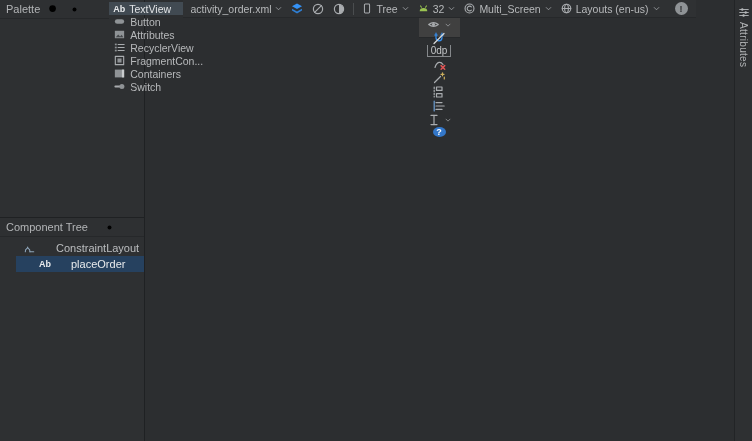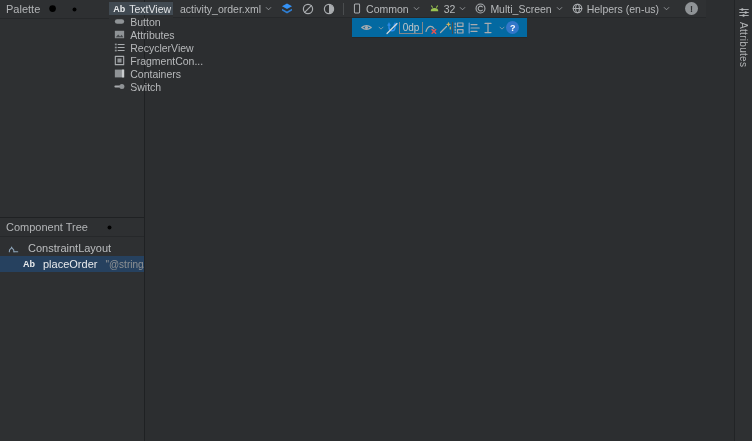--- a/index.html
+++ b/index.html
@@ -21,32 +21,32 @@
   .cats li { height:16px; line-height:16px; padding-left:9px; font-size:10.5px; color:#b7b9bb; cursor:default; }
   .cats li.sel { background:#3e4347; color:#d6d8da; }
   .items { flex:1; list-style:none; padding-top:2px; }
   .items li { height:13px; display:flex; align-items:center; gap:4px; padding-left:4px;
     font-size:10.5px; color:#b7b9bb; white-space:nowrap; overflow:hidden; }
   .items li.sel { background:#414a52; color:#e2e4e6; }
   .ab { font-size:9px; font-weight:bold; color:#e8eaec; letter-spacing:0; }
 
   .ctree { flex:1; display:flex; flex-direction:column; }
   .tree-rows { padding-top:3px; }
-  .trow { height:16px; display:flex; align-items:center; gap:8px; font-size:11px; color:#bcbec0; }
+  .trow { height:16px; display:flex; align-items:center; gap:20px; font-size:11px; color:#bcbec0;margin-left:16px; }
   .trow .lbl { white-space:nowrap; }
   .trow .val { font-size:10px; color:#8f9294; white-space:nowrap; overflow:hidden; }
   .trow.sel { background:#26415f; color:#e8eaec; }
   .ind1 { padding-left:7px; } .ind2 { padding-left:23px; }
 
   
   .editor { flex:1; display:flex; flex-direction:column; min-width:0;align-items:center; }
   .trow1 { height:18px; background:#2f3133; border-bottom:1px solid #26282a;
     display:flex; align-items:center; gap:7px; padding:0 8px 0 7px; font-size:10.5px; color:#b7b9bb; }
-  .trow2 { height:20px; background:#0369a1; border-bottom:1px solid #26282a;
-    display:flex; align-items:center; gap:0; padding:0 8px 0 7px; }
+  .trow2 { height:20px; background:#404040; border-bottom:1px solid #26282a;
+    display:flex; align-items:center; gap:0; padding:0 8px 0 7px;flex-direction:column; }
   .grp { display:flex; align-items:center; gap:3px; cursor:default; }
   .vsep { width:1px; height:12px; background:#4a4d4f; }
   .spacer { flex:1; }
   .badge { width:13px; height:13px; border-radius:50%; font-size:9px; font-weight:bold;
     display:flex; align-items:center; justify-content:center; }
   .badge.err { background:#8f9396; color:#2e3032; }
   .badge.help { background:#3377c9; color:#fff; }
   .dp { font-size:10px; color:#c4c6c8; padding:0 3px 1px 3px;
     border-bottom:1px solid #85888b; border-left:1px solid #85888b; border-right:1px solid #85888b;
     height:12px; line-height:11px; }
@@ -277,21 +277,21 @@
             <path d="M7 2.4 A4.6 4.6 0 0 1 7 11.6 Z" fill="#a9acaf" stroke="none"></path>
           </svg>
         </span>
       <span class="vsep"></span>
       <span class="grp">
         <span class="ico">
             <svg width="12" height="13" viewBox="0 0 14 14">
               <rect x="4" y="1.8" width="6" height="10.4" rx="1"></rect>
             </svg>
           </span>
-        <span>Common</span>
+        <span>Tree</span>
         <span class="ico">
             <svg width="9" height="9" viewBox="0 0 14 14">
               <polyline points="3.5,5.5 7,9 10.5,5.5"></polyline>
             </svg>
           </span>
       </span>
       <span class="grp">
         <span class="ico">
             <svg width="13" height="12" viewBox="0 0 14 14">
               <path d="M2.6 9.5 a4.4 3.8 0 0 1 8.8 0 Z" fill="#9ac352" stroke="none"></path>
@@ -321,21 +321,21 @@
           </span>
       </span>
       <span class="grp">
         <span class="ico">
             <svg width="13" height="13" viewBox="0 0 14 14">
               <circle cx="7" cy="7" r="4.6"></circle>
               <ellipse cx="7" cy="7" rx="2" ry="4.6"></ellipse>
               <line x1="2.4" y1="7" x2="11.6" y2="7"></line>
             </svg>
           </span>
-        <span>Helpers (en-us)</span>
+        <span>Layouts (en-us)</span>
         <span class="ico">
             <svg width="9" height="9" viewBox="0 0 14 14">
               <polyline points="3.5,5.5 7,9 10.5,5.5"></polyline>
             </svg>
           </span>
       </span>
       <span class="spacer"></span>
       <span class="badge err">!</span>
     </div>
 

